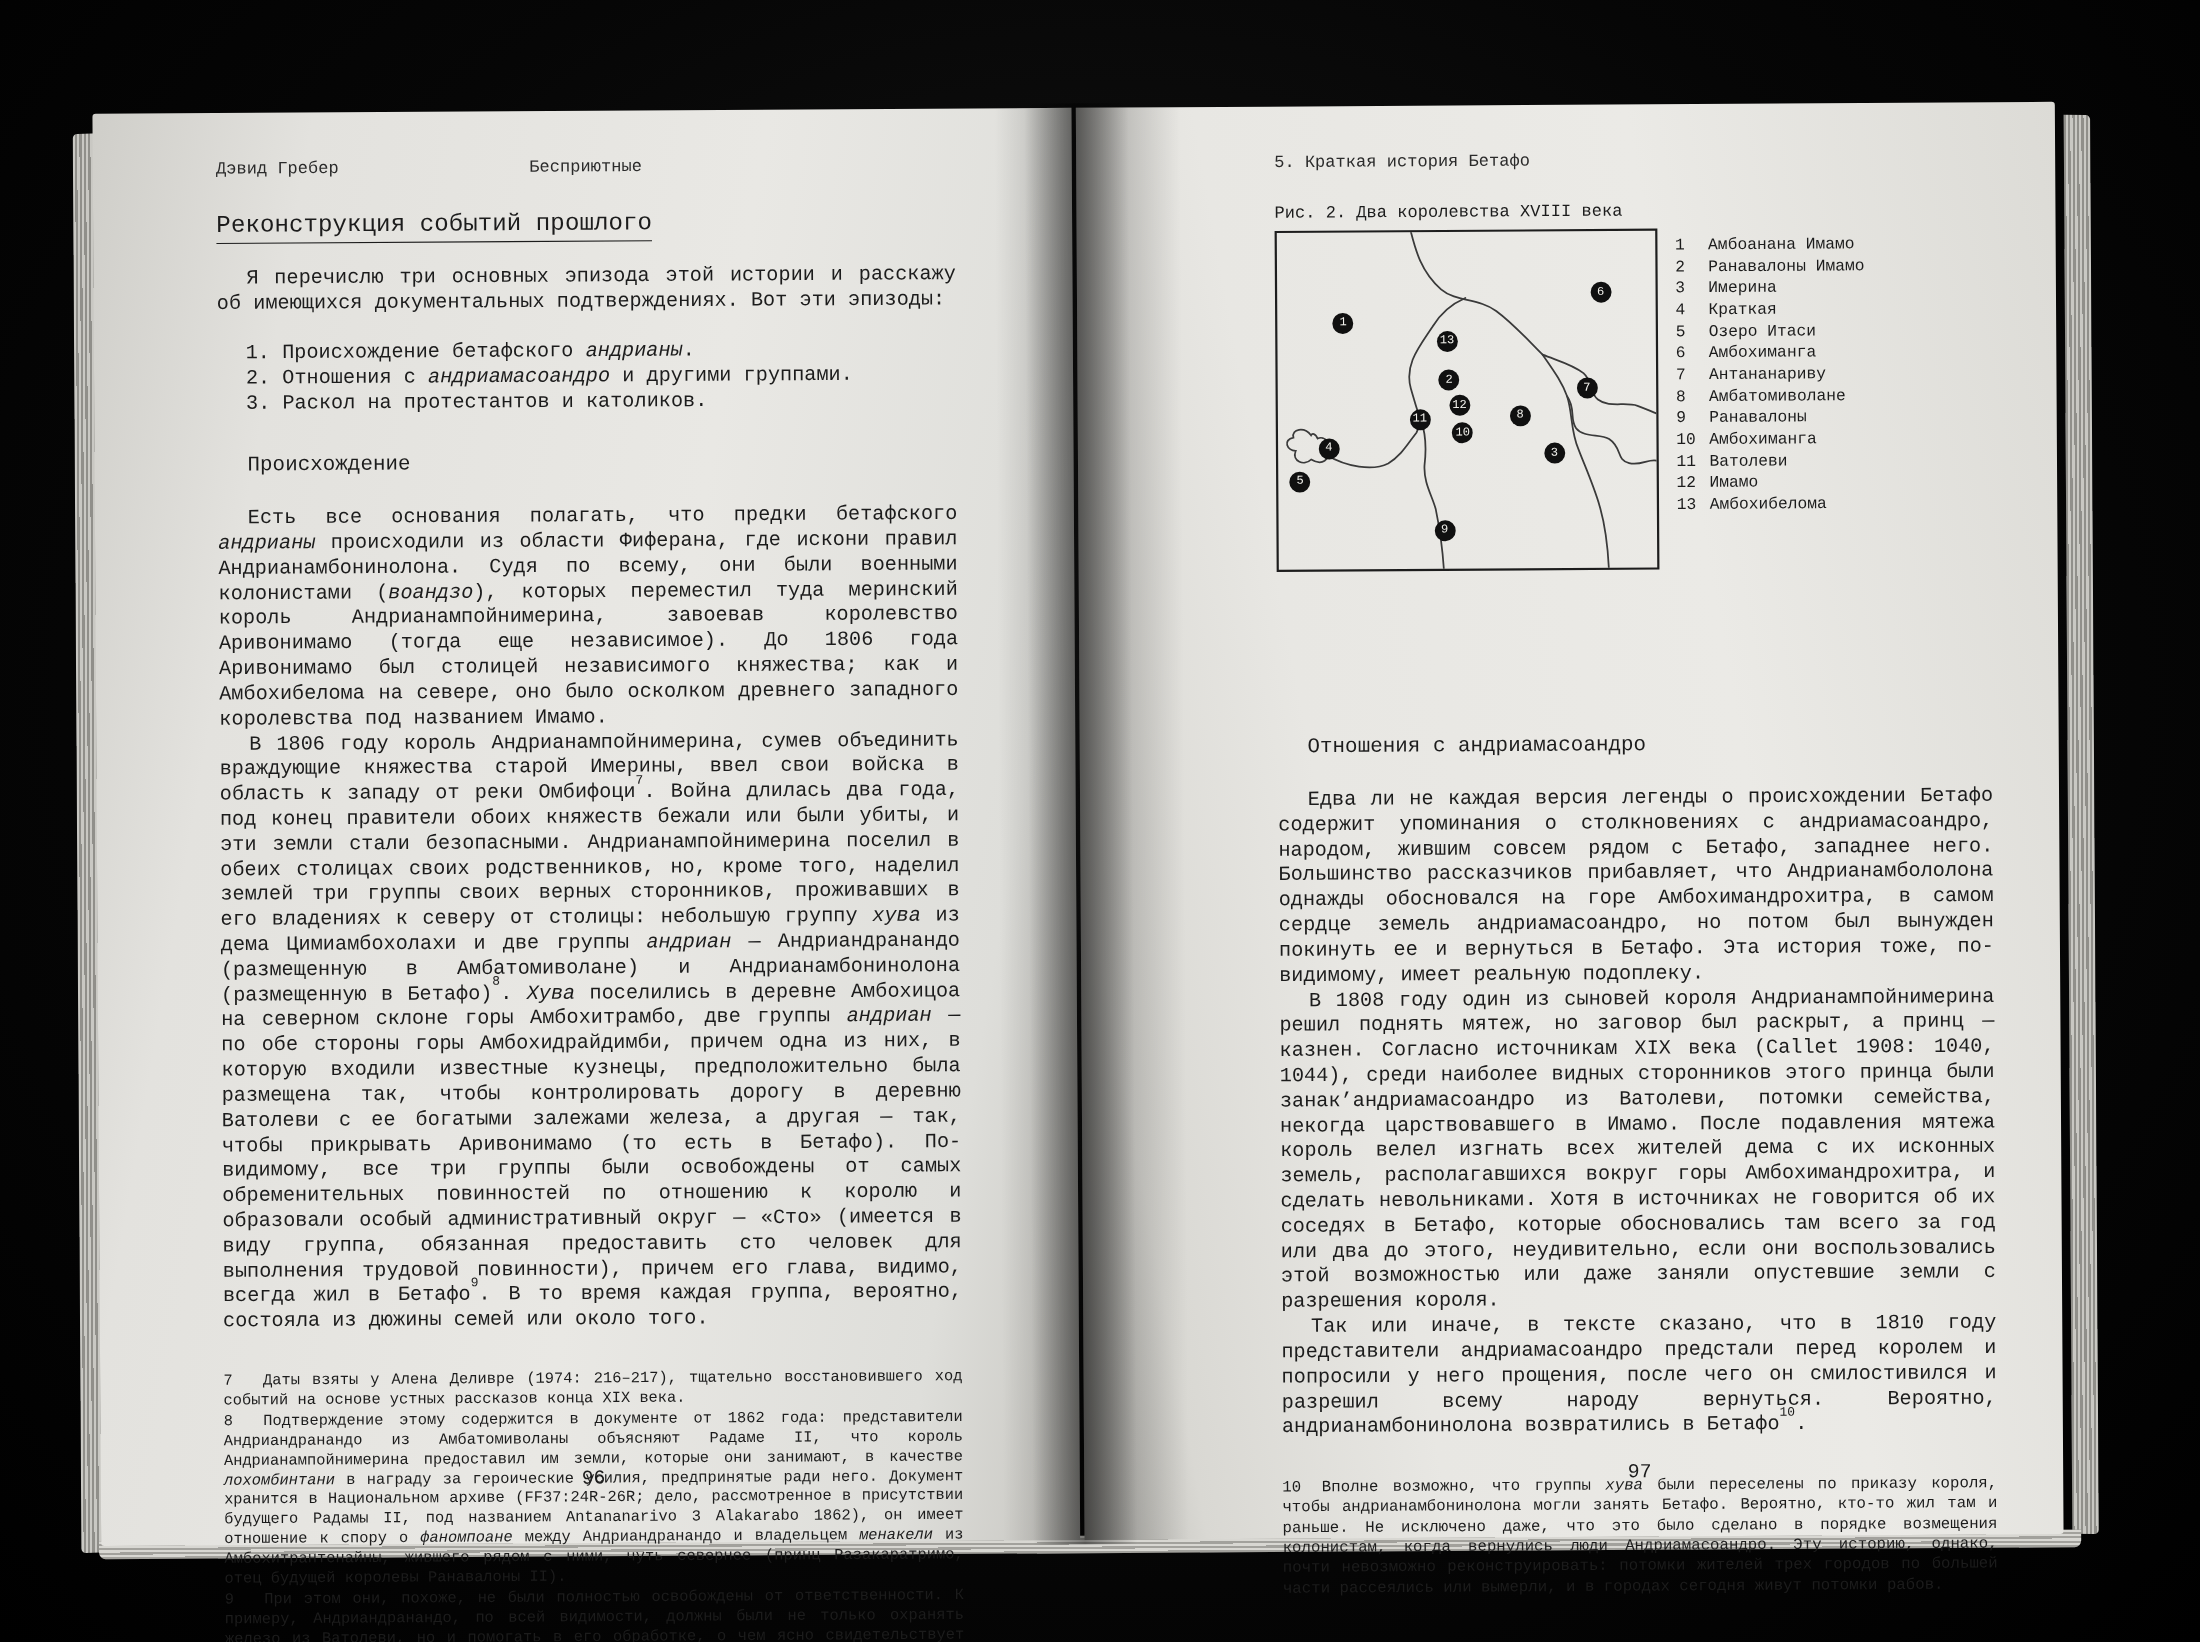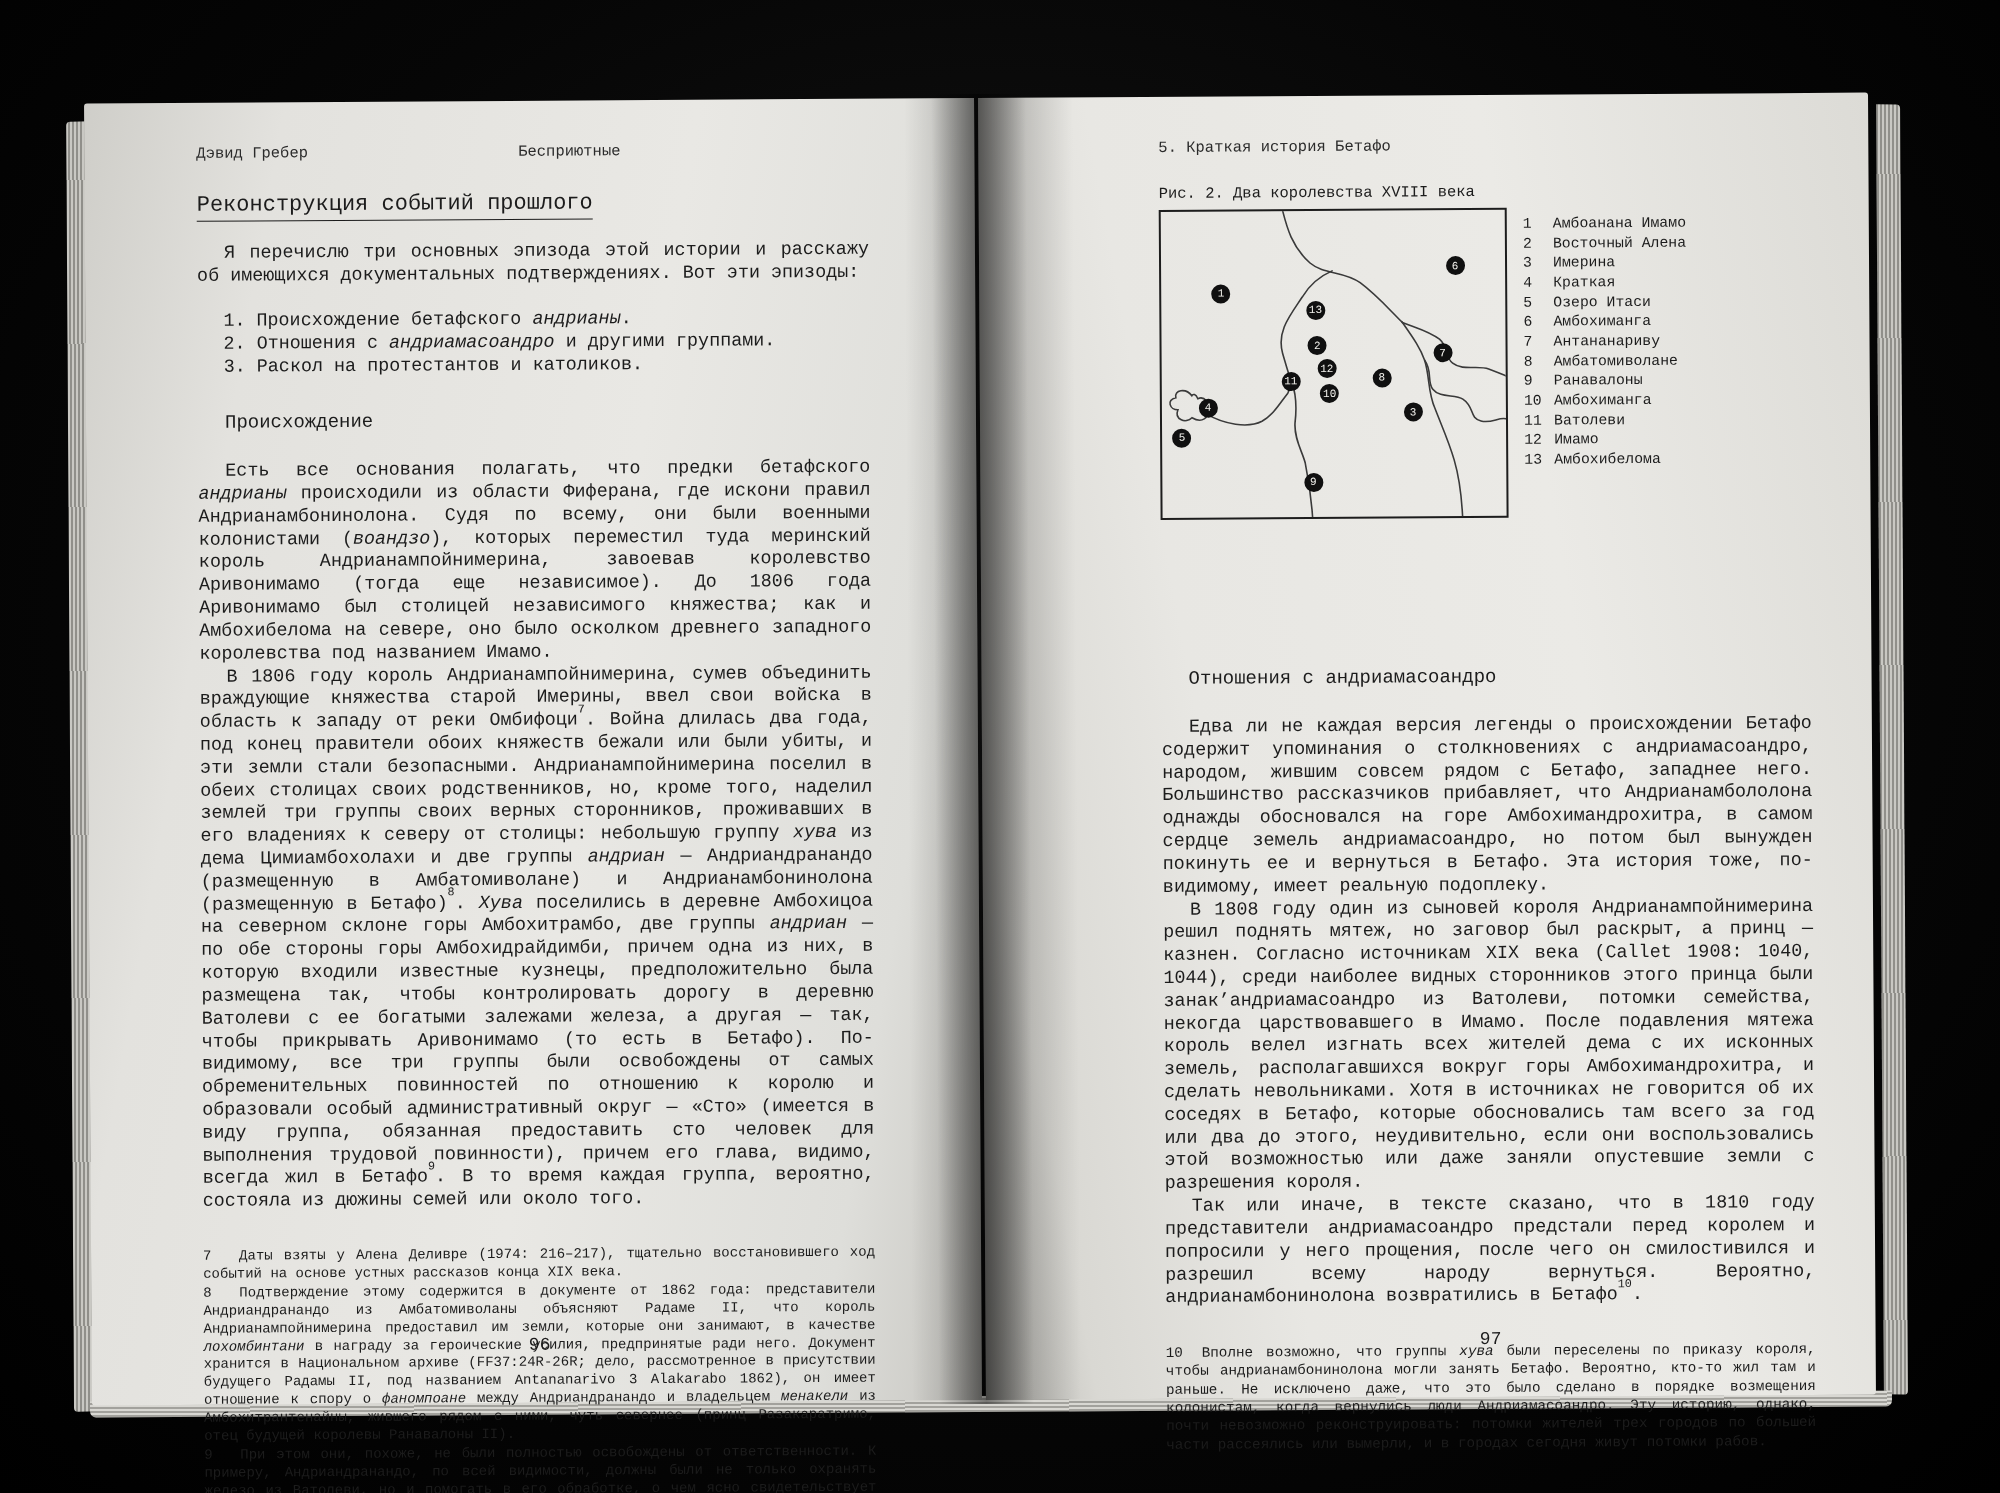--- a/index.html
+++ b/index.html
@@ -26,21 +26,21 @@
              background:linear-gradient(to right,rgba(0,0,0,0),rgba(0,0,0,0.24));}
   .page-right::before{content:'';position:absolute;top:0;left:0;width:95px;height:100%;pointer-events:none;
              background:linear-gradient(to right,rgba(0,0,0,0.30),rgba(0,0,0,0));}
   .spine{position:absolute;left:905px;top:24px;width:95px;height:1310px;pointer-events:none;
              background:linear-gradient(to right,rgba(0,0,0,0) 0%,rgba(0,0,0,0.45) 50%,rgba(0,0,0,0) 100%);}
   .content{position:absolute;top:42px;bottom:36px;}
   .page-left .content{left:112px;width:672px;}
   .page-right .content{left:180px;width:650px;}
 
   .running-head{position:relative;height:22px;font-size:15.5px;color:#2b2b2b;}
-  .rh-center{position:absolute;left:50%;transform:translateX(-50%);margin-left:37px;}
+  .rh-center{position:absolute;left:50%;transform:translateX(-50%);}
   .section-title{margin-top:26px;font-size:22px;}
   .section-title span{border-bottom:1.8px solid #1c1c1c;padding-bottom:3px;}
   .para{font-size:18.4px;line-height:1.24;text-align:justify;text-indent:27px;margin:0;}
   .intro{margin-top:25px;}
   .episodes{margin-top:21px;padding-left:26px;font-size:18.4px;line-height:1.26;}
   .subhead{margin-top:33px;font-size:19px;text-indent:27px;}
   .body-block{margin-top:27px;}
   .footnotes{margin-top:34px;font-size:14px;line-height:1.28;text-align:justify;}
   .footnote{margin:0 0 1px 0;}
   .fn-num{display:inline-block;min-width:36px;}
@@ -130,21 +130,21 @@
                 <div class="marker" style="left: 44.8%; top: 32.4%;">13</div>
               </div>
           </div>
           <div class="legend">
               <div class="legend-row">
                 <span class="legend-num">1</span>
                 <span>Амбоанана Имамо</span>
               </div>
               <div class="legend-row">
                 <span class="legend-num">2</span>
-                <span>Восточный Алена</span>
+                <span>Ранавалоны Имамо</span>
               </div>
               <div class="legend-row">
                 <span class="legend-num">3</span>
                 <span>Имерина</span>
               </div>
               <div class="legend-row">
                 <span class="legend-num">4</span>
                 <span>Краткая</span>
               </div>
               <div class="legend-row">

